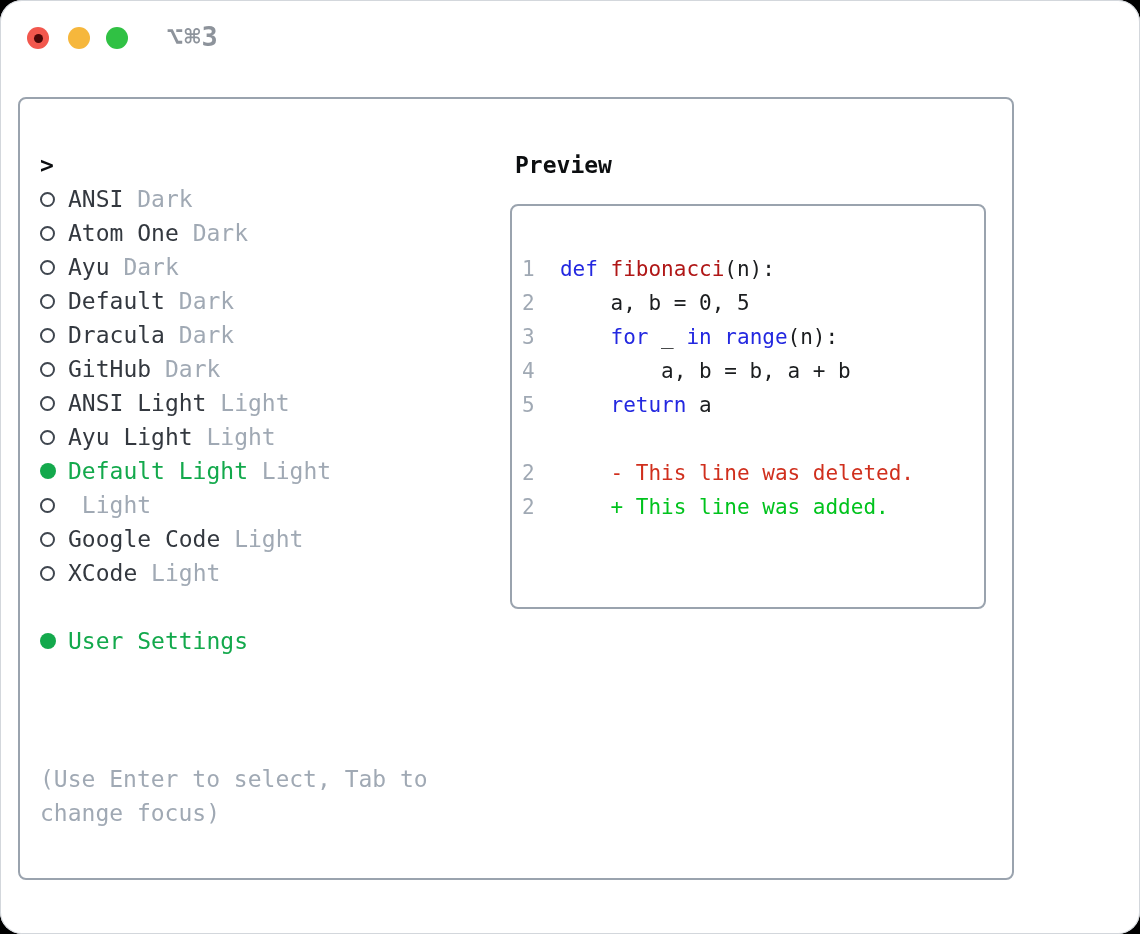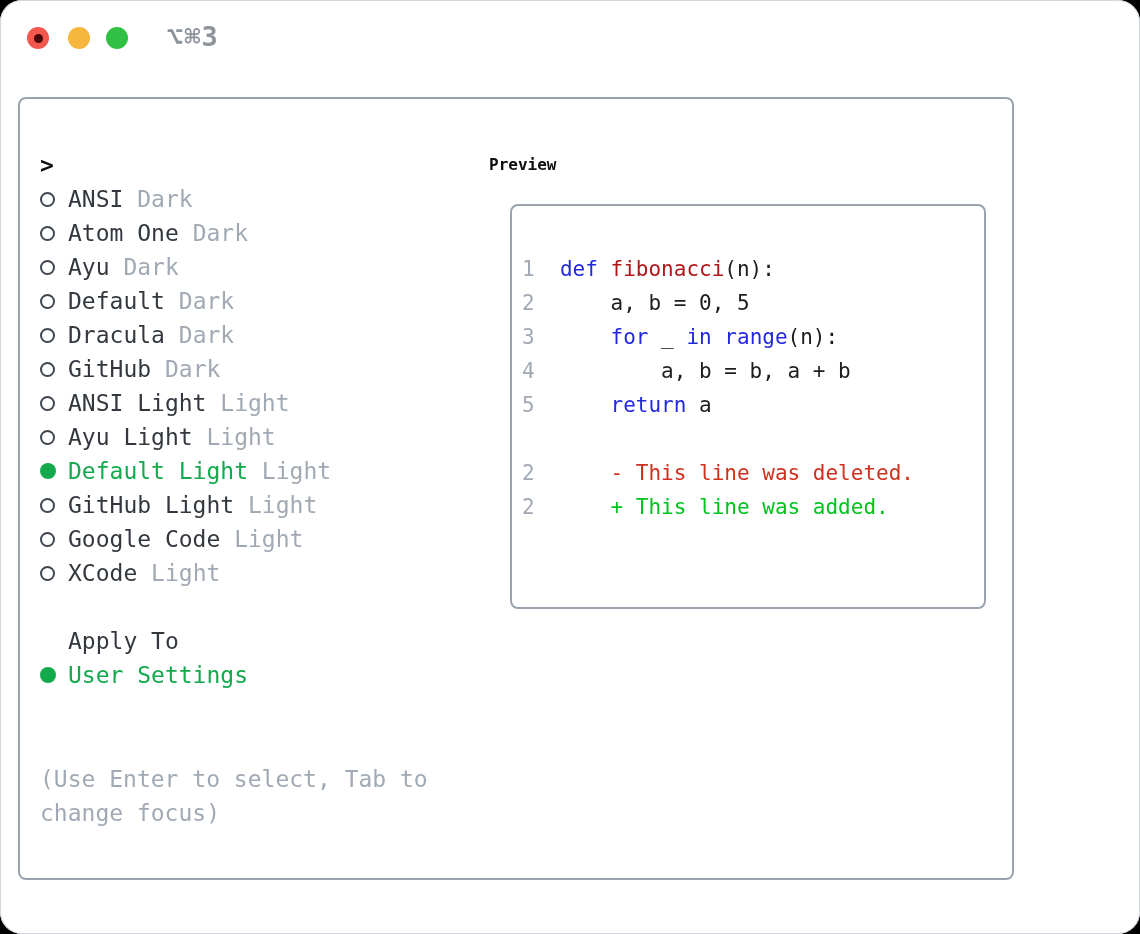--- a/index.html
+++ b/index.html
@@ -29,21 +29,21 @@
   .caret{color:var(--heading-dark);font-weight:700;}
   .ring{width:11px;height:11px;border:2.5px solid var(--ring-gray);border-radius:50%;}
   .dot{width:16px;height:16px;border-radius:50%;background:var(--accent-green);}
   .hdr{font-weight:700;color:var(--heading-dark);}
   .name{color:var(--item-dark);}
   .name.sel{color:var(--accent-green);}
   .variant{color:var(--muted-gray);}
   .hint{position:absolute;left:20px;top:663px;width:432px;font-size:23px;line-height:34px;
         color:var(--muted-gray);}
   
-  .ptitle{position:absolute;left:469px;top:49px;height:34px;line-height:34px;font-size:16px;
+  .ptitle{position:absolute;left:495px;top:49px;height:34px;line-height:34px;font-size:23px;
           font-weight:700;color:var(--heading-dark);}
   .pbox{position:absolute;left:490px;top:105px;width:476px;height:405px;box-sizing:border-box;
         border:2px solid var(--panel-border);border-radius:8px;padding:46px 0 0 10px;
         font-size:21px;background:#fff;}
   .line{height:34px;line-height:34px;white-space:pre;color:var(--code-plain);}
   .sg-num{color:var(--muted-gray);}
   .sg-kw{color:var(--keyword-blue);}
   .sg-fn{color:var(--function-red);}
   .sg-ctx{color:var(--context-gray);}
   .sg-del{color:var(--diff-deleted);}
@@ -67,25 +67,24 @@
         <div class="row"><span class="mark"><span class="caret">&gt;</span></span></div>
         <div class="row"><span class="mark"><span class="ring"></span></span><span class="name">ANSI</span><span class="variant"> Dark</span></div>
         <div class="row"><span class="mark"><span class="ring"></span></span><span class="name">Atom One</span><span class="variant"> Dark</span></div>
         <div class="row"><span class="mark"><span class="ring"></span></span><span class="name">Ayu</span><span class="variant"> Dark</span></div>
         <div class="row"><span class="mark"><span class="ring"></span></span><span class="name">Default</span><span class="variant"> Dark</span></div>
         <div class="row"><span class="mark"><span class="ring"></span></span><span class="name">Dracula</span><span class="variant"> Dark</span></div>
         <div class="row"><span class="mark"><span class="ring"></span></span><span class="name">GitHub</span><span class="variant"> Dark</span></div>
         <div class="row"><span class="mark"><span class="ring"></span></span><span class="name">ANSI Light</span><span class="variant"> Light</span></div>
         <div class="row"><span class="mark"><span class="ring"></span></span><span class="name">Ayu Light</span><span class="variant"> Light</span></div>
         <div class="row"><span class="mark"><span class="dot"></span></span><span class="name sel">Default Light</span><span class="variant"> Light</span></div>
-        <div class="row"><span class="mark"><span class="ring"></span></span><span class="name">GitHub Light</span><span class="variant"> Light</span></div>
+        <div class="row"><span class="mark"><span class="ring"></span></span><span class="variant"> Light</span></div>
         <div class="row"><span class="mark"><span class="ring"></span></span><span class="name">Google Code</span><span class="variant"> Light</span></div>
         <div class="row"><span class="mark"><span class="ring"></span></span><span class="name">XCode</span><span class="variant"> Light</span></div>
         <div class="row spacer"></div>
-        <div class="row"><span class="mark"></span><span class="name">Apply To</span></div>
         <div class="row"><span class="mark"><span class="dot"></span></span><span class="name sel">User Settings</span></div>
       </div>
 
     <div class="hint">(Use Enter to select, Tab to change focus)</div>
 
     <div class="ptitle">Preview</div>
 
     <div class="pbox">
         <div class="line"><span class="sg-num">1  </span><span class="sg-kw">def</span><span> </span><span class="sg-fn">fibonacci</span><span>(n):</span></div>
         <div class="line"><span class="sg-num">2  </span><span>    a, b = 0, 5</span></div>

